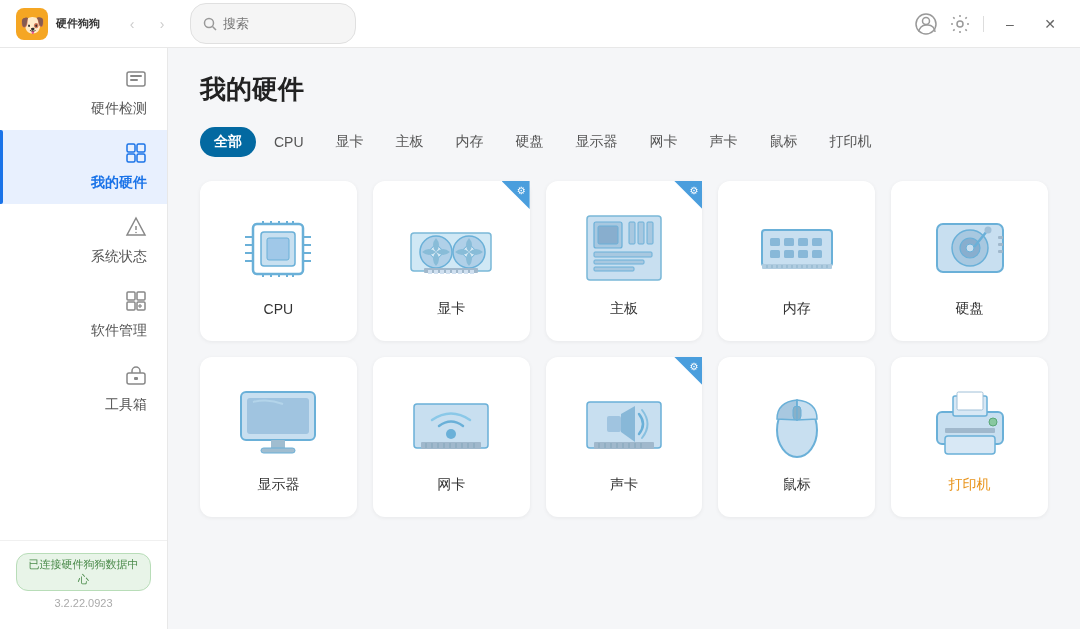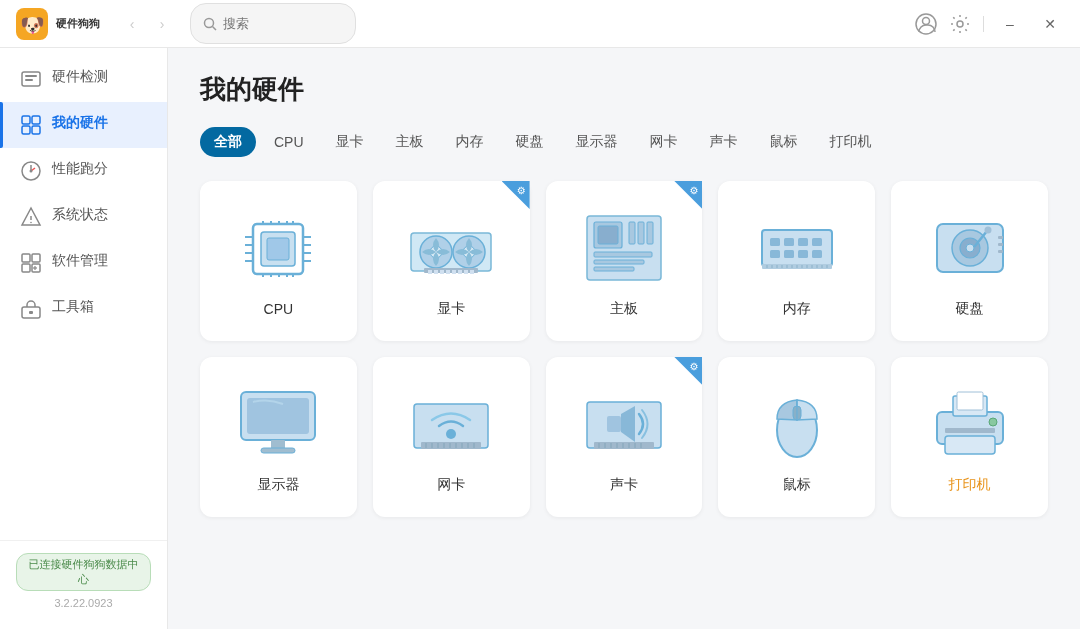--- a/index.html
+++ b/index.html
@@ -106,28 +106,29 @@
     .sidebar {
       width: 168px;
       background: #fff;
       border-right: 1px solid #e8e8e8;
       display: flex;
       flex-direction: column;
       padding: 8px 0;
     }
     .sidebar-item {
       display: flex;
-      align-items: flex-start;
+      align-items: flex-end;
       gap: 10px;
       padding: 12px 20px;
       cursor: pointer;
       color: #555;
       font-size: 14px;
       transition: background 0.15s;
       position: relative;
+      flex-direction: column;
     }
     .sidebar-item.active {
       background: #e8f0fe;
       color: #1a73e8;
       font-weight: bold;
     }
     .sidebar-item.active::left-border {
       content: '';
     }
     .sidebar-item.active::before {
@@ -324,31 +325,20 @@
         <svg width="22" height="22" viewBox="0 0 22 22">
           <rect x="2" y="2" width="8" height="8" rx="1.5" stroke="#1a73e8" stroke-width="1.5" fill="none"></rect>
           <rect x="12" y="2" width="8" height="8" rx="1.5" stroke="#1a73e8" stroke-width="1.5" fill="none"></rect>
           <rect x="2" y="12" width="8" height="8" rx="1.5" stroke="#1a73e8" stroke-width="1.5" fill="none"></rect>
           <rect x="12" y="12" width="8" height="8" rx="1.5" stroke="#1a73e8" stroke-width="1.5" fill="none"></rect>
         </svg>
       </div>
       <span>我的硬件</span>
     </div>
 
-    <div class="sidebar-item">
-      <div class="sidebar-icon">
-        <svg width="22" height="22" viewBox="0 0 22 22">
-          <circle cx="11" cy="11" r="9" stroke="#888" stroke-width="1.5" fill="none"></circle>
-          <path d="M11 11 L11 5" stroke="#888" stroke-width="1.5"></path>
-          <path d="M11 11 L15 8" stroke="#e55" stroke-width="1.5"></path>
-          <circle cx="11" cy="11" r="1.5" fill="#888"></circle>
-        </svg>
-      </div>
-      <span>性能跑分</span>
-    </div>
 
     <div class="sidebar-item">
       <div class="sidebar-icon">
         <svg width="22" height="22" viewBox="0 0 22 22">
           <polygon points="11,2 20,19 2,19" stroke="#888" stroke-width="1.5" fill="none"></polygon>
           <line x1="11" y1="10" x2="11" y2="14" stroke="#888" stroke-width="1.5"></line>
           <circle cx="11" cy="16.5" r="0.8" fill="#888"></circle>
         </svg>
       </div>
       <span>系统状态</span>

